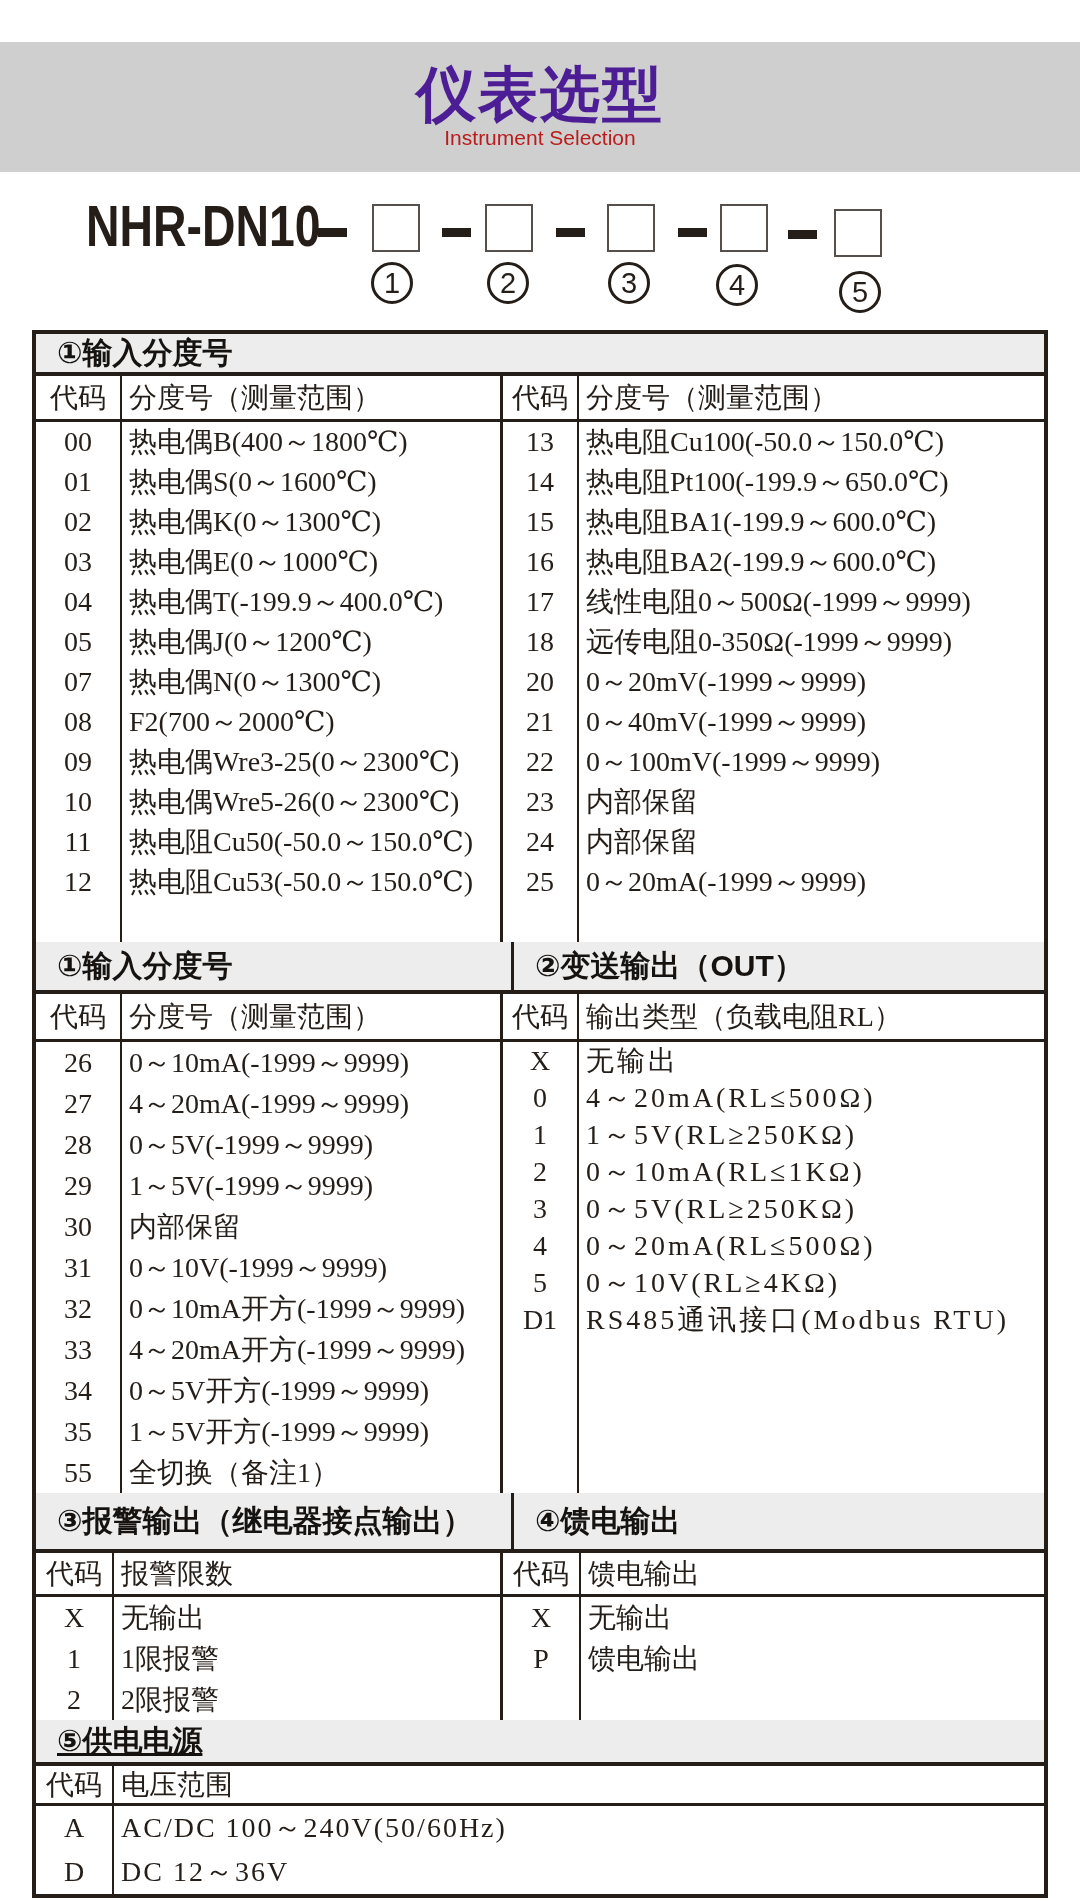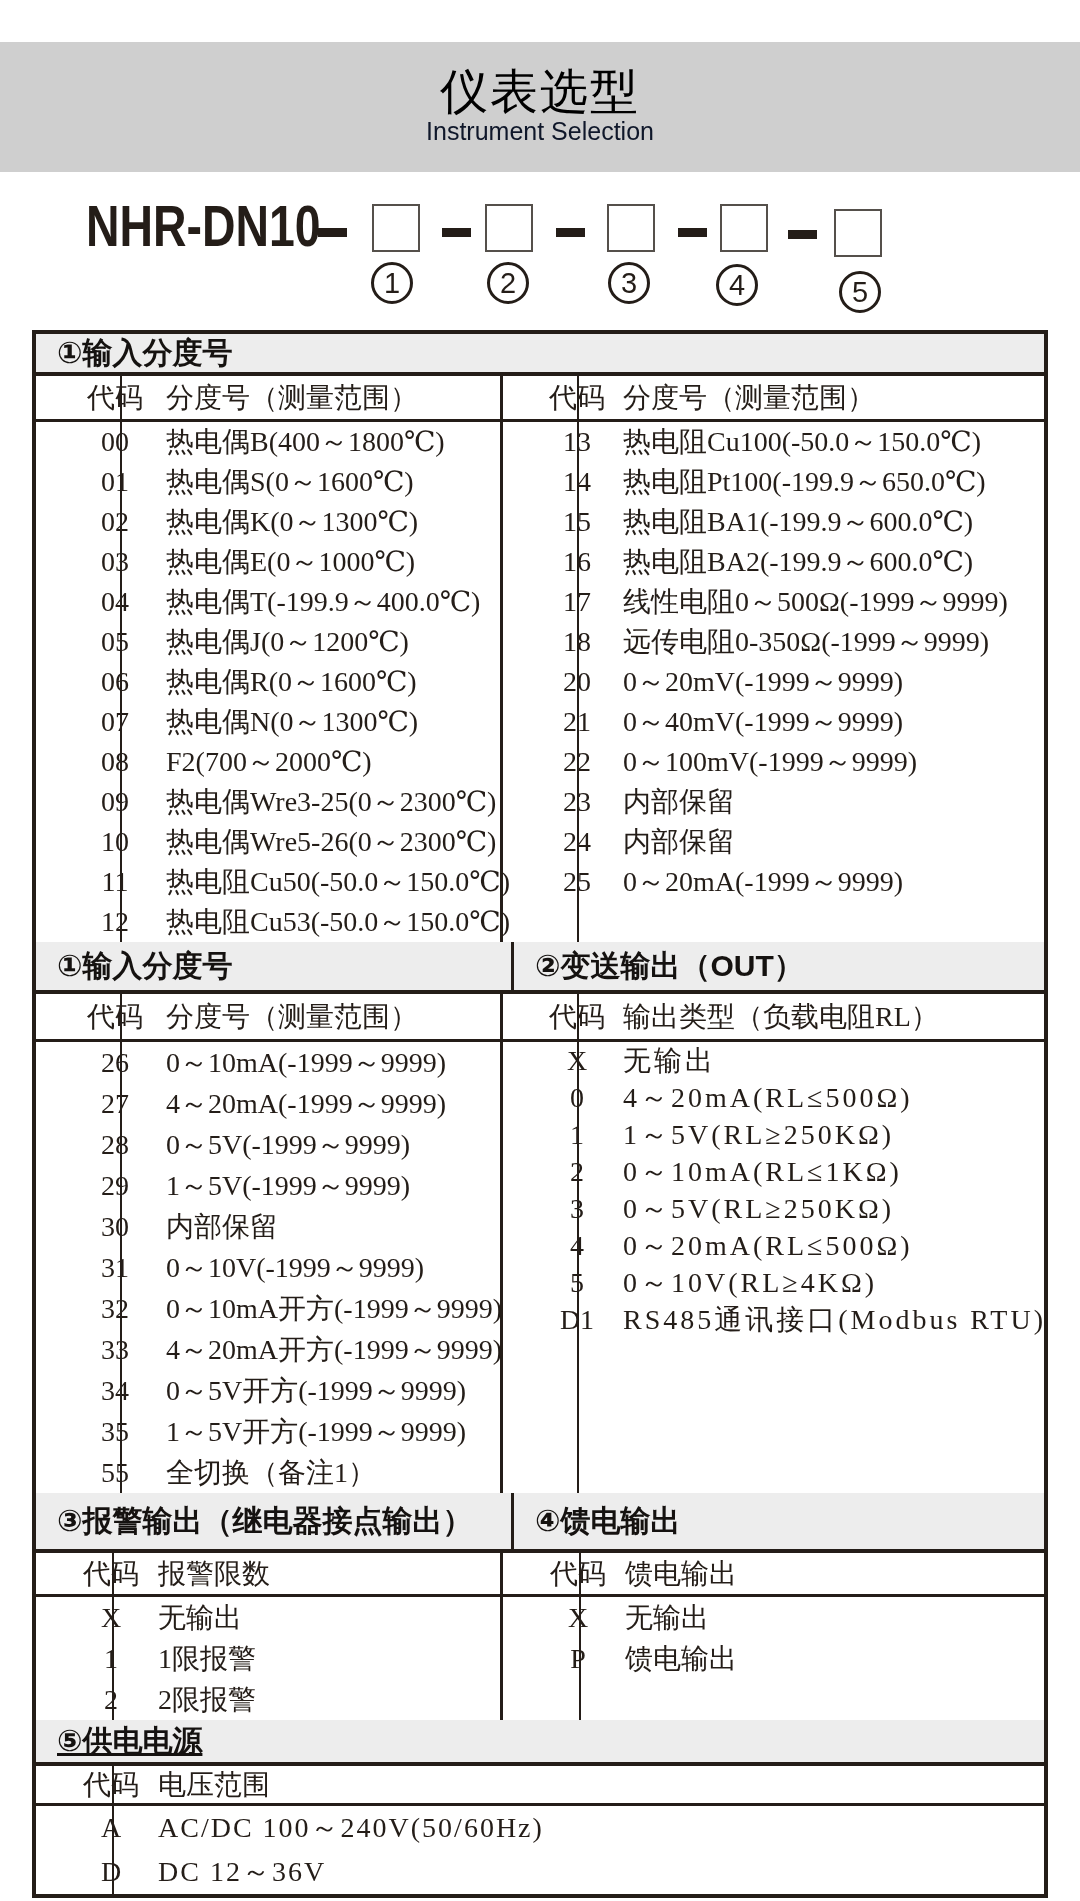--- a/index.html
+++ b/index.html
@@ -2,23 +2,23 @@
 <html><head>
 <meta charset="utf-8">
 <style>
   html,body{margin:0;padding:0;background:#ffffff;}
   .page{position:relative;width:1080px;height:1901px;background:#ffffff;overflow:hidden;
         font-family:"Liberation Serif","DejaVu Serif",serif;color:#241d18;}
 
   
   .title-band{position:absolute;left:0;top:42px;width:1080px;height:130px;background:#cfcfcf;
               display:flex;flex-direction:column;align-items:center;justify-content:center;}
-  .title-zh{font-family:"Liberation Sans","DejaVu Sans",sans-serif;font-weight:400;font-size:48px;
-            line-height:1.02;letter-spacing:2px;color:#000000;}
-  .title-en{font-family:"Liberation Sans","DejaVu Sans",sans-serif;font-size:25px;color:#0f172a;margin-top:1px;}
+  .title-zh{font-family:"Liberation Sans","DejaVu Sans",sans-serif;font-weight:700;font-size:60px;
+            line-height:1.02;letter-spacing:2px;color:#4c1d95;}
+  .title-en{font-family:"Liberation Sans","DejaVu Sans",sans-serif;font-size:21px;color:#b91c1c;margin-top:1px;}
 
   
   .model-prefix{position:absolute;left:86px;top:197px;font-family:"Liberation Sans","DejaVu Sans",sans-serif;
                 font-weight:700;font-size:58px;line-height:58px;white-space:nowrap;color:#241d18;
                 transform:scaleX(.80);transform-origin:0 50%;}
   .mdash{position:absolute;top:228px;height:9px;width:29px;background:#241d18;}
   .mbox{position:absolute;width:48px;height:48px;border:2px solid #55504b;background:#fff;box-sizing:border-box;}
   .mcircle{position:absolute;width:42px;height:42px;box-sizing:border-box;border:3px solid #241d18;border-radius:50%;
            display:flex;align-items:center;justify-content:center;
            font-family:"Liberation Sans","DejaVu Sans",sans-serif;font-size:29px;line-height:1;color:#241d18;}
@@ -35,21 +35,21 @@
   .h-s1{height:42px;} .h-s2{height:52px;} .h-s3{height:60px;} .h-s5{height:46px;text-decoration:underline;}
 
   .tbody{display:flex;box-sizing:border-box;}
   .half{position:relative;box-sizing:border-box;}
   .half.hleft{width:467px;border-right:3px solid #241d18;}
   .half.hright{flex:1;}
   .half.hfull{width:100%;}
   .subhead{display:flex;align-items:center;box-sizing:border-box;border-bottom:3px solid #241d18;
            font-size:28px;white-space:nowrap;}
   .trow{display:flex;align-items:center;font-size:28px;white-space:nowrap;}
-  .code-cell{display:flex;align-items:center;justify-content:center;flex:0 0 auto;box-sizing:border-box;margin-left:37px;}
+  .code-cell{display:flex;align-items:center;justify-content:center;flex:0 0 auto;box-sizing:border-box;}
   .val-cell{padding-left:9px;flex:1;}
   .vline{position:absolute;top:0;bottom:0;width:2px;background:#241d18;}
 
   .cw84 .code-cell{width:84px;} .cw84 .vline{left:84px;}
   .cw74 .code-cell{width:74px;} .cw74 .vline{left:74px;}
   .cw76 .code-cell{width:76px;} .cw76 .vline{left:76px;}
 
   .sh46 .subhead{height:46px;} .sh48 .subhead{height:48px;}
   .sh44 .subhead{height:44px;} .sh40 .subhead{height:40px;}
   .rh40 .trow{height:40px;} .rh41 .trow{height:41px;}
@@ -129,24 +129,20 @@
             </div>
             <div class="trow">
               <span class="code-cell">04</span>
               <span class="val-cell">热电偶T(-199.9～400.0℃)</span>
             </div>
             <div class="trow">
               <span class="code-cell">05</span>
               <span class="val-cell">热电偶J(0～1200℃)</span>
             </div>
             <div class="trow">
-              <span class="code-cell">06</span>
-              <span class="val-cell">热电偶R(0～1600℃)</span>
-            </div>
-            <div class="trow">
               <span class="code-cell">07</span>
               <span class="val-cell">热电偶N(0～1300℃)</span>
             </div>
             <div class="trow">
               <span class="code-cell">08</span>
               <span class="val-cell">F2(700～2000℃)</span>
             </div>
             <div class="trow">
               <span class="code-cell">09</span>
               <span class="val-cell">热电偶Wre3-25(0～2300℃)</span>

